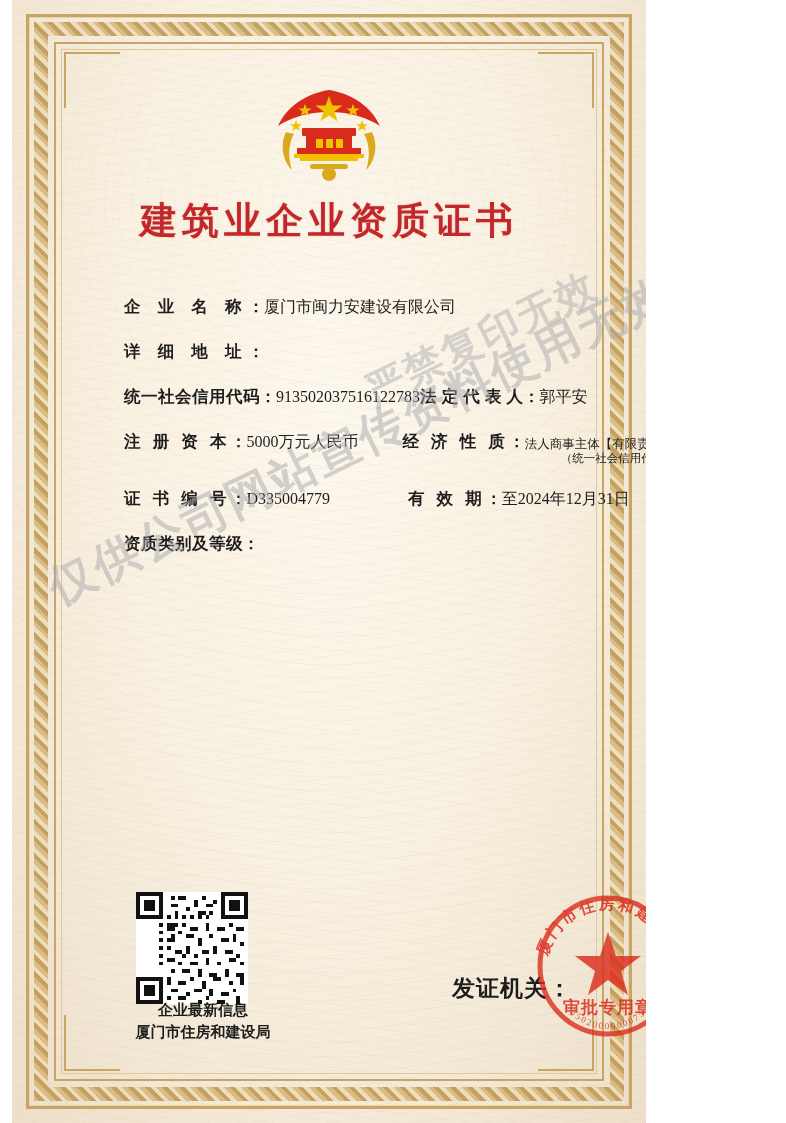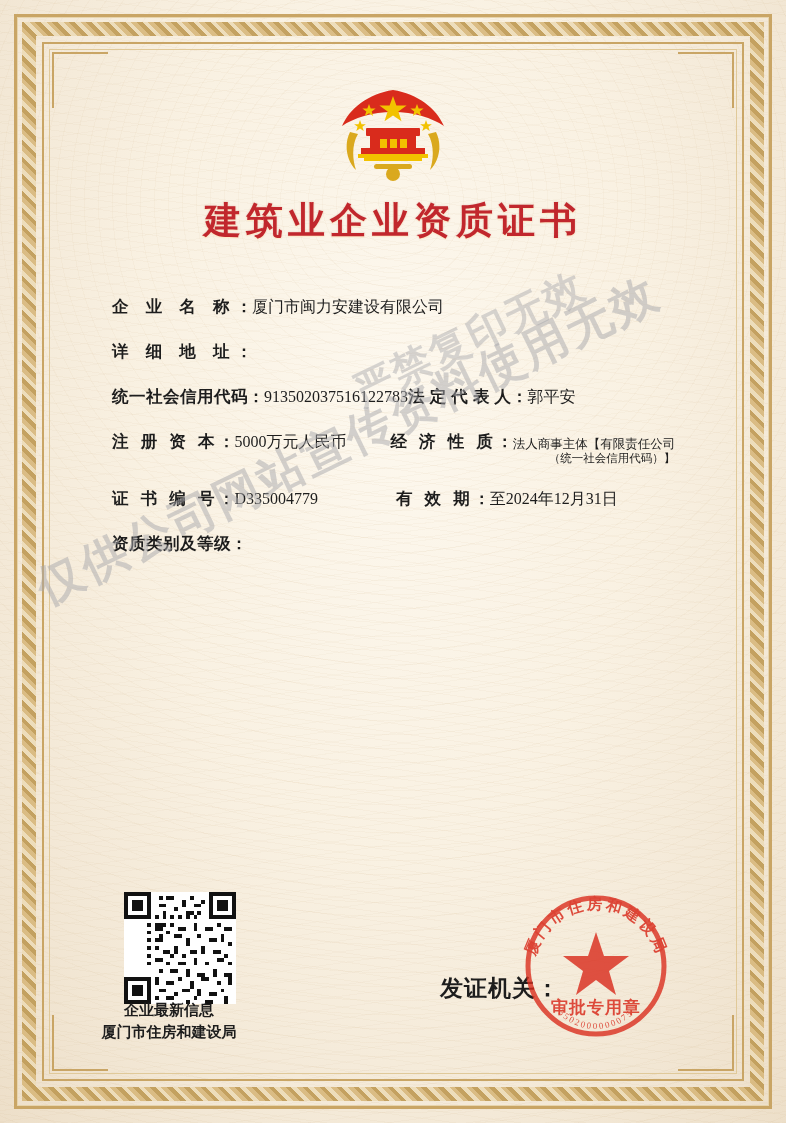--- a/index.html
+++ b/index.html
@@ -9,25 +9,26 @@
   }
   body {
     width: 786px;
     height: 1123px;
     font-family: "Liberation Serif", serif;
     overflow: hidden;
   }
 
   #cert {
     position: relative;
-    width: 786px;
+    width: 634px;
     height: 1123px;
     background:
       radial-gradient(ellipse at 50% 35%, #fdf8ee 0%, #f9f1e2 45%, #f3e8d6 75%, #eddfc9 100%);
     overflow: hidden;
+    margin-left: 12px;
   }
 
   
   .wave-layer {
     position: absolute;
     inset: 0;
     opacity: .33;
     background-image:
       repeating-linear-gradient(
         8deg,
@@ -181,21 +182,21 @@
   .qr {
     position: absolute;
     left: 124px;
     top: 892px;
     width: 112px;
     height: 112px;
     background: #fff;
   }
   .qr-note {
     position: absolute;
-    left: 66px;
+    left: 88px;
     top: 1000px;
     width: 206px;
     text-align: center;
     font-weight: bold;
     font-size: 15px;
     line-height: 1.45;
     color: #1d1d1d;
   }
 
   

